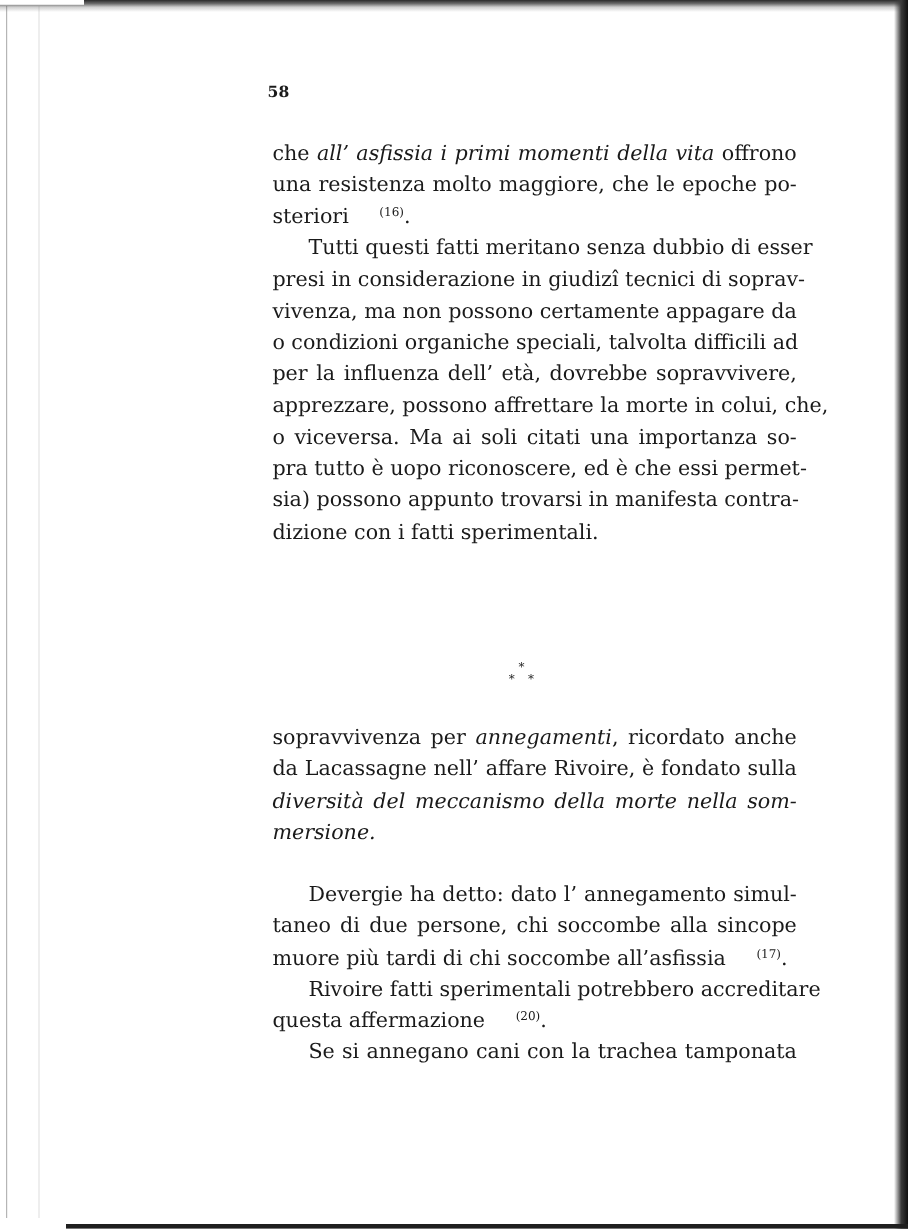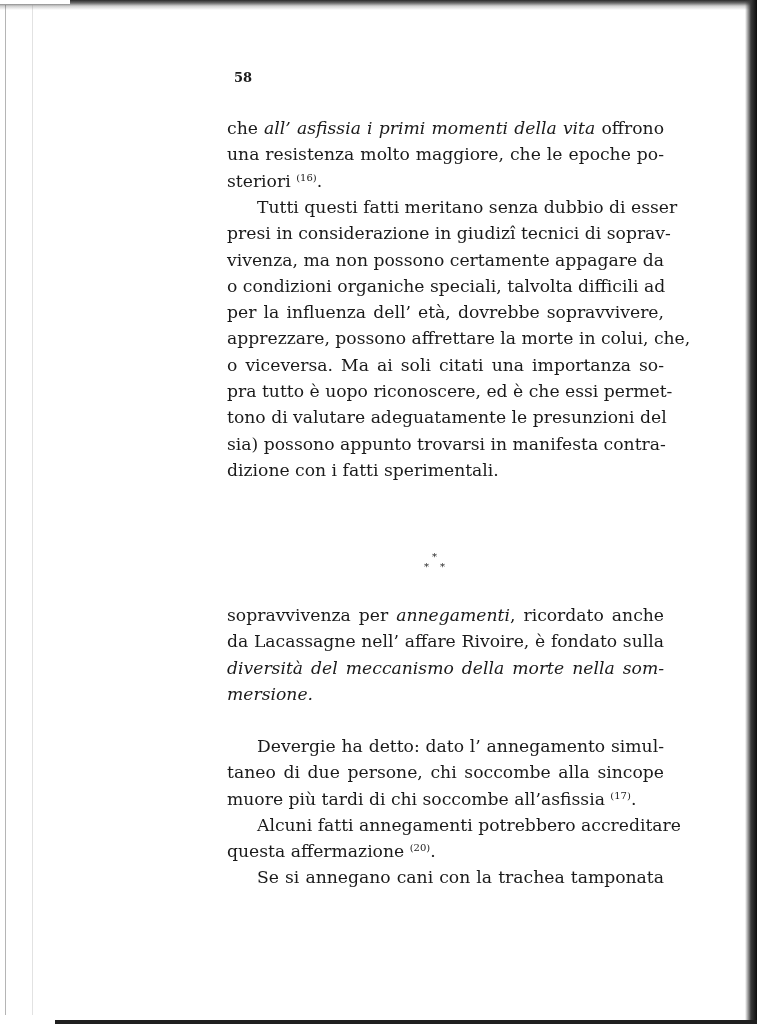--- a/index.html
+++ b/index.html
@@ -35,21 +35,21 @@
       position: absolute; left: 5px; top: 5px; width: 1px; height: 1010px;
       background: rgba(90,90,90,0.45);
     }
     .scan-left-line2 {
       position: absolute; left: 32px; top: 5px; width: 1px; height: 1010px;
       background: rgba(140,140,140,0.25);
     }
 
     .page-number {
       position: absolute;
-      left: 234px;
+      left: 223px;
       top: 70px;
       font-size: 13px;
       font-weight: bold;
       font-family: "DejaVu Serif", serif;
     }
     .text-block {
       position: absolute;
       left: 227px;
       width: 437px;
       font-size: 17.2px;
@@ -65,20 +65,21 @@
     }
     .line.last {
       text-align-last: left;
     }
     .indent { padding-left: 30px; }
     .it { font-style: italic; }
     sup.fn {
       font-size: 10px;
       vertical-align: 6px;
       line-height: 0;
+      margin-left: 20px;
     }
     .asterism {
       position: absolute;
       left: 418px;
       top: 551px;
       width: 40px;
       height: 26px;
       font-size: 10px;
     }
     .asterism span { position: absolute; }
@@ -102,37 +103,36 @@
   </div>
 <div class="text-block" style="top:194px;">
     <span class="line indent">Tutti questi fatti meritano senza dubbio di esser</span>
     <span class="line">presi in considerazione in giudizî tecnici di soprav-</span>
     <span class="line">vivenza, ma non possono certamente appagare da</span>
     <span class="line">o condizioni organiche speciali, talvolta difficili ad</span>
     <span class="line">per la influenza dell’ età, dovrebbe sopravvivere,</span>
     <span class="line">apprezzare, possono affrettare la morte in colui, che,</span>
     <span class="line">o viceversa. Ma ai soli citati una importanza so-</span>
     <span class="line">pra tutto è uopo riconoscere, ed è che essi permet-</span>
-    <span class="line">tono di valutare adeguatamente le presunzioni del</span>
     <span class="line">sia) possono appunto trovarsi in manifesta contra-</span>
     <span class="line last">dizione con i fatti sperimentali.</span>
   </div>
 <div class="text-block" style="top:602px;">
     <span class="line">sopravvivenza per <span class="it">annegamenti</span>, ricordato anche</span>
     <span class="line">da Lacassagne nell’ affare Rivoire, è fondato sulla</span>
     <span class="line"><span class="it">diversità del meccanismo della morte nella som-</span></span>
     <span class="line last"><span class="it">mersione.</span></span>
   </div>
 <div class="text-block" style="top:733px;">
     <span class="line indent">Devergie ha detto: dato l’ annegamento simul-</span>
     <span class="line">taneo di due persone, chi soccombe alla sincope</span>
     <span class="line last">muore più tardi di chi soccombe all’asfissia <sup class="fn">(17)</sup>.</span>
   </div>
 <div class="text-block" style="top:812px;">
-    <span class="line indent">Alcuni fatti annegamenti potrebbero accreditare</span>
+    <span class="line indent">Rivoire fatti sperimentali potrebbero accreditare</span>
     <span class="line last">questa affermazione <sup class="fn">(20)</sup>.</span>
   </div>
 <div class="text-block" style="top:864px;">
     <span class="line indent">Se si annegano cani con la trachea tamponata</span>
   </div>
 
 <div class="asterism">
   <span style="left:14px; top:0px;">*</span>
   <span style="left:6px; top:10px;">*</span>
   <span style="left:22px; top:10px;">*</span>

